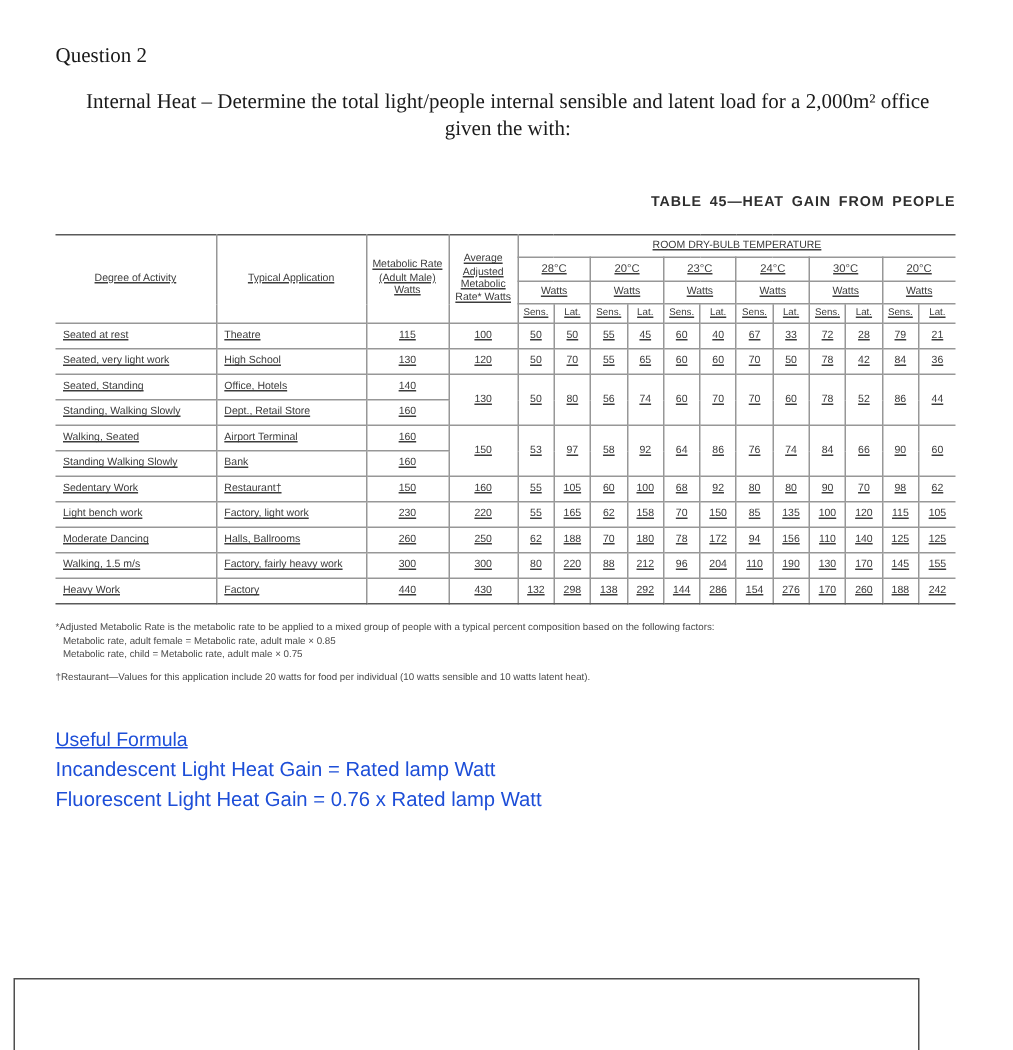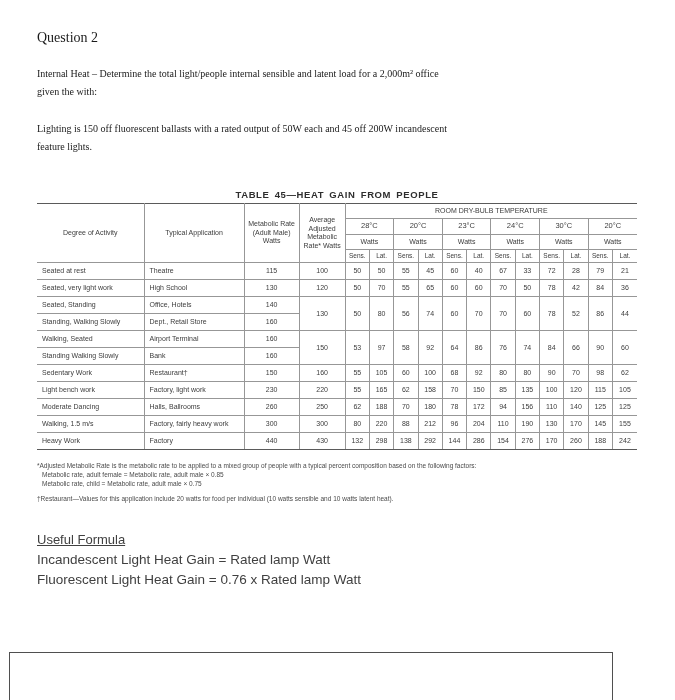--- a/index.html
+++ b/index.html
@@ -1,31 +1,31 @@
 <!DOCTYPE html>
 <html><head>
 <meta charset="utf-8">
 <style>
   * { box-sizing: border-box; margin: 0; padding: 0; }
   html,body { width: 675px; height: 700px; overflow: hidden; background: #ffffff; }
   body { font-family: "Liberation Serif", serif; color: #1a1a1a; position: relative; }
   .content { padding: 30px 35px 0 37px; }
 
   .q-title { font-size: 14px; font-weight: normal; }
-  .para { font-size: 10px; line-height: 18px; margin-top: 19px; }
+  .para { font-size: 14px; line-height: 18px; margin-top: 14px; text-align: center; }
   .para .line { white-space: nowrap; }
 
   
   .table-section { margin-top: 33px; width: 600px; color: #3c3c3c; }
-  .table-title { text-align: center; font-family: "Liberation Sans", sans-serif;
+  .table-title { text-align: right; font-family: "Liberation Sans", sans-serif;
                  font-size: 9.5px; font-weight: bold; letter-spacing: 0.6px;
                  color: #2e2e2e; word-spacing: 2px; }
-  table.heat-table { width: 600px; margin-top: 3px; border-collapse: collapse;
+  table.heat-table { width: 600px; margin-top: 16px; border-collapse: collapse;
                      table-layout: fixed; font-family: "Liberation Sans", sans-serif;
-                     font-size: 7px; color: #3c3c3c; }
+                     font-size: 7px; color: #3c3c3c; text-decoration: underline; }
   .heat-table th, .heat-table td { border: 1px solid #979797; font-weight: normal;
                      text-align: center; vertical-align: middle; padding: 1px 1px;
                      overflow: hidden; }
   .heat-table th { line-height: 8.5px; }
   .heat-table td { line-height: 8px; }
   .heat-table tr > *:first-child { border-left: none; }
   .heat-table tr > *:last-child { border-right: none; }
   .heat-table thead tr:first-child > * { border-top: 1.4px solid #5a5a5a; }
   .heat-table tbody tr:last-child > td { border-bottom: 1.4px solid #5a5a5a; }
   .heat-table .left { text-align: left; padding-left: 5px; }
@@ -34,44 +34,40 @@
   .heat-table .h-watts { height: 15px; }
   .heat-table .h-sl { height: 13px; font-size: 6.5px; padding: 0; }
   .heat-table tbody tr { height: 17px; }
 
   .footnotes { margin-top: 11px; font-family: "Liberation Sans", sans-serif;
                font-size: 6.5px; line-height: 9px; color: #4a4a4a; width: 600px; }
   .footnotes .fn-indent { padding-left: 5px; }
   .footnotes .fn-last { margin-top: 6px; }
 
   
-  .bottom { font-family: "Liberation Sans", sans-serif; color: #404040; }
+  .bottom { font-family: "Liberation Sans", sans-serif; color: #1d4ed8; }
   .useful { margin-top: 29px; font-size: 13px; text-decoration: underline; }
   .formula { margin-top: 5px; font-size: 13.5px; }
 
   .answer-box { position: absolute; left: 9px; top: 652px; width: 604px;
                 height: 70px; border: 1.5px solid #4f4f4f; background: #fff; }
 </style>
 </head>
 <body>
 
 <div class="content">
 
   <div class="q-title">Question 2</div>
 
   <div class="para">
     <div class="line">Internal Heat – Determine the total light/people internal sensible and latent load for a 2,000m² office</div>
     <div class="line">given the with:</div>
   </div>
 
 
-  <div class="para">
-    <div class="line">Lighting is 150 off fluorescent ballasts with a rated output of 50W each and 45 off 200W incandescent</div>
-    <div class="line">feature lights.</div>
-  </div>
 
   <div class="table-section">
     <div class="table-title">TABLE 45—HEAT GAIN FROM PEOPLE</div>
 
     <table class="heat-table">
       <colgroup>
         <col style="width:107px">
           <col style="width:100px">
           <col style="width:55px">
           <col style="width:46px">

